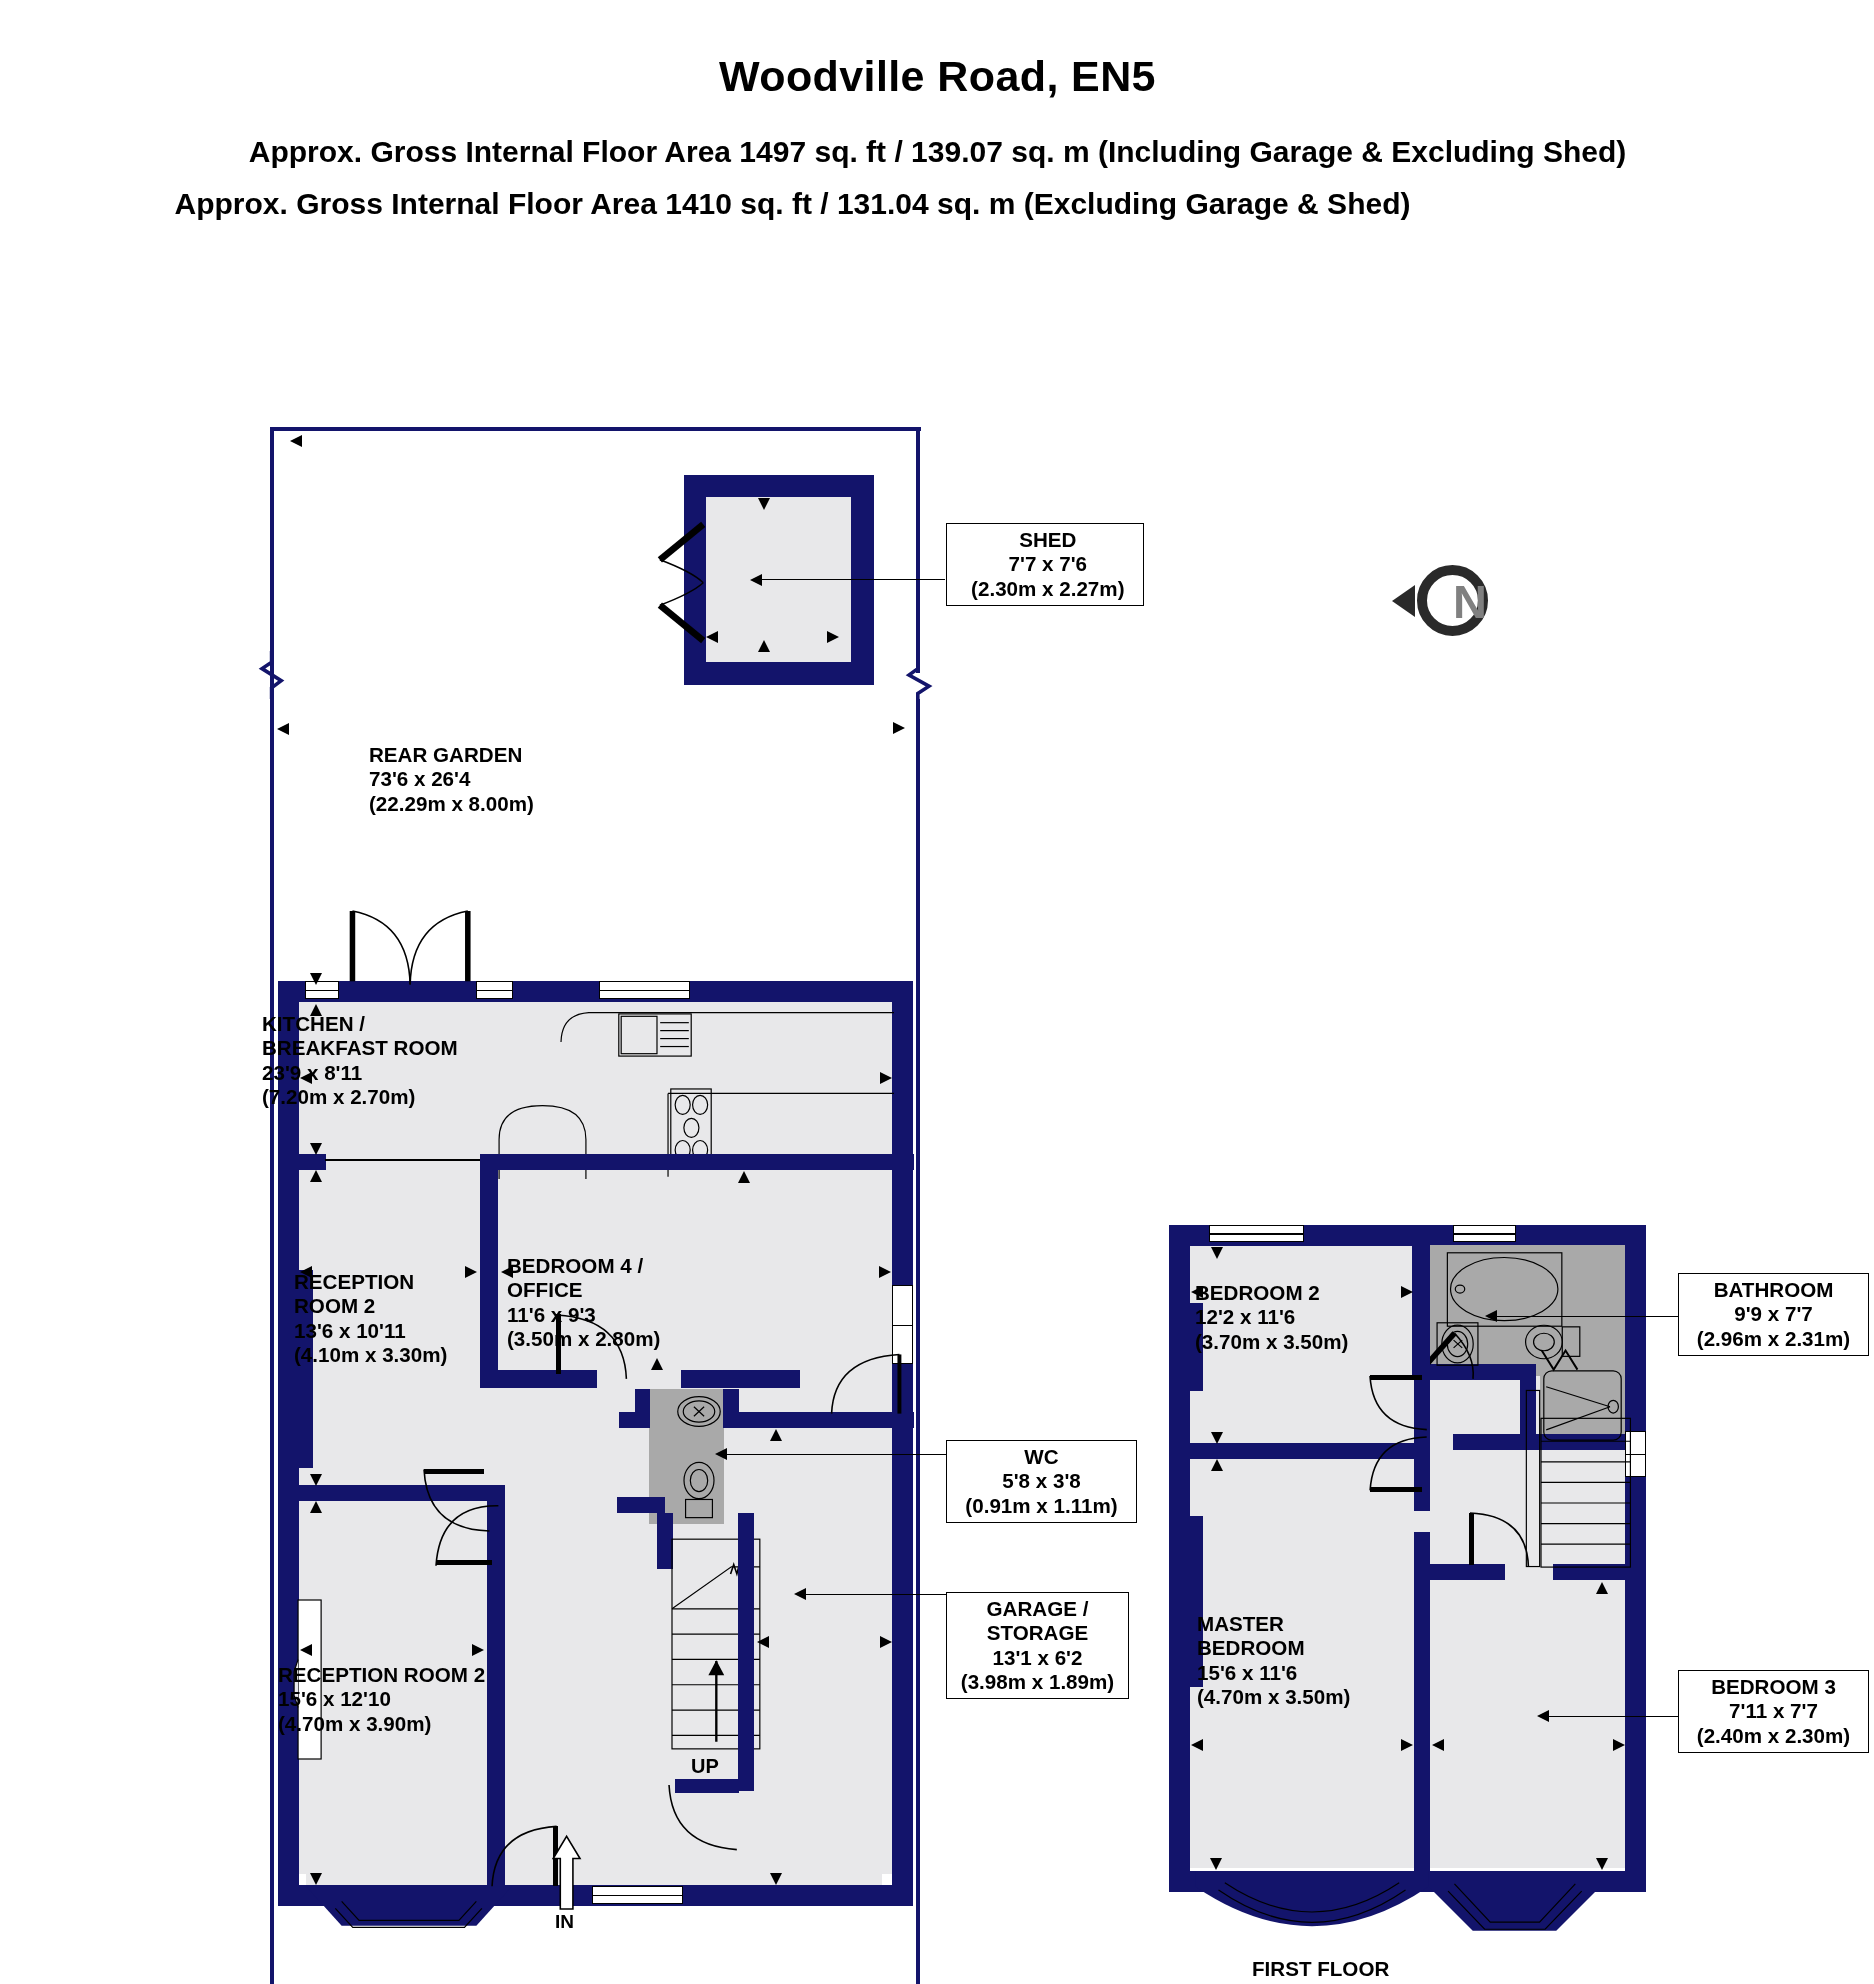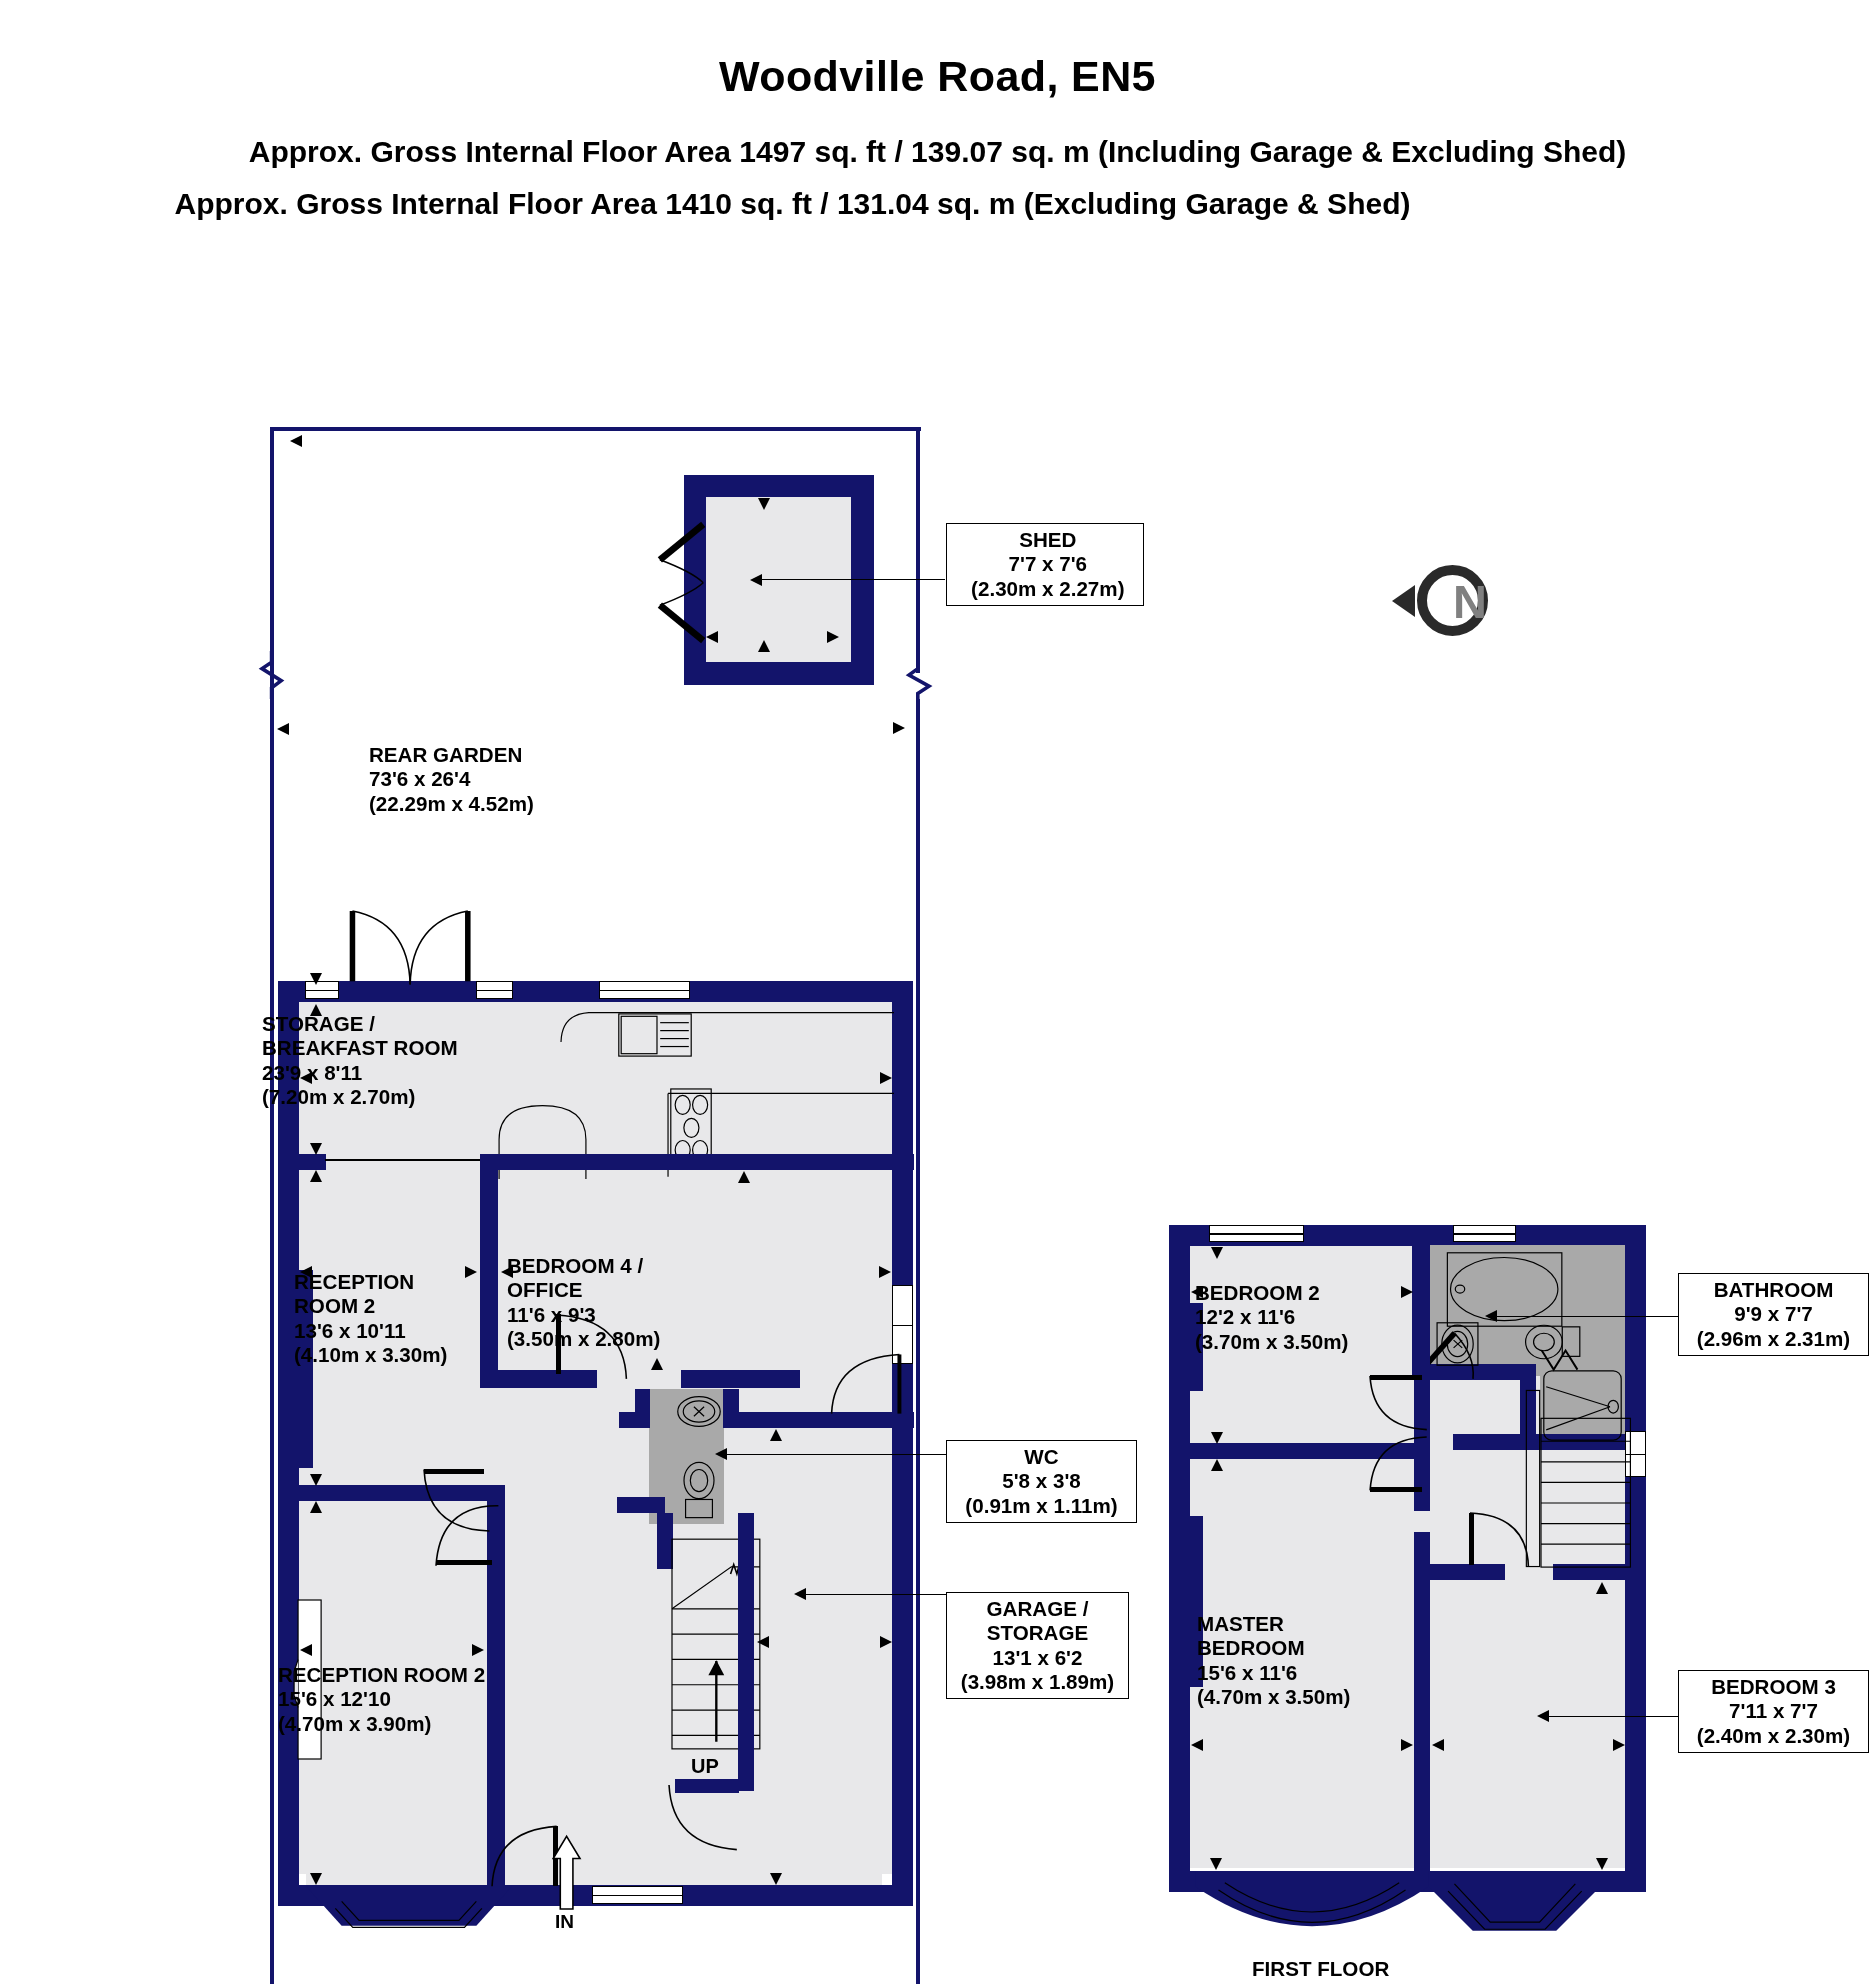--- a/index.html
+++ b/index.html
@@ -122,21 +122,21 @@
   </div>
   <div class="callout" style="left:946px;top:523px;width:198px;padding-left:12px;">
     <div>SHED</div>
     <div>7'7 x 7'6</div>
     <div>(2.30m x  2.27m)</div>
   </div>
 
   <div class="roomlabel" style="left:369px;top:743px;width:453px;">
     <div>REAR GARDEN</div>
     <div>73'6 x 26'4</div>
-    <div>(22.29m x 4.52m)</div>
+    <div>(22.29m x 8.00m)</div>
   </div>
 
   <div class="floor" style="left:278px;top:981px;width:635px;height:893px;"></div>
   <div class="floor" style="left:306px;top:1862px;width:576px;height:44px;"></div>
 
   <div class="wall" style="left:278px;top:981px;width:635px;height:20.6px;"></div>
   <div class="wall" style="left:278px;top:981px;width:20.6px;height:925px;"></div>
   <div class="wall" style="left:892px;top:981px;width:20.6px;height:925px;"></div>
   <div class="wall" style="left:278px;top:1885px;width:635px;height:20.6px;"></div>
 
@@ -287,21 +287,21 @@
   <div class="ar ar-r" style="left:472px;top:1644px;"></div>
   <div class="ar ar-d" style="left:310px;top:1873px;"></div>
   <div class="ar ar-d" style="left:770px;top:1873px;"></div>
   <div class="ar ar-u" style="left:770px;top:1429px;"></div>
   <div class="ar ar-l" style="left:757px;top:1636px;"></div>
   <div class="ar ar-r" style="left:880px;top:1636px;"></div>
   <div class="ar ar-l" style="left:794px;top:1588px;"></div>
   <div class="lead" style="left:806px;top:1594px;width:142px;"></div>
 
   <div class="roomlabel" style="left:262px;top:1012px;width:246px;">
-    <div>STORAGE /</div>
+    <div>KITCHEN /</div>
     <div>BREAKFAST ROOM</div>
     <div>23'9 x 8'11</div>
     <div>(7.20m x 2.70m)</div>
   </div>
 
   <div class="roomlabel" style="left:294px;top:1270px;width:179px;">
     <div>RECEPTION</div>
     <div>ROOM 2</div>
     <div>13'6 x 10'11</div>
     <div>(4.10m x 3.30m)</div>

